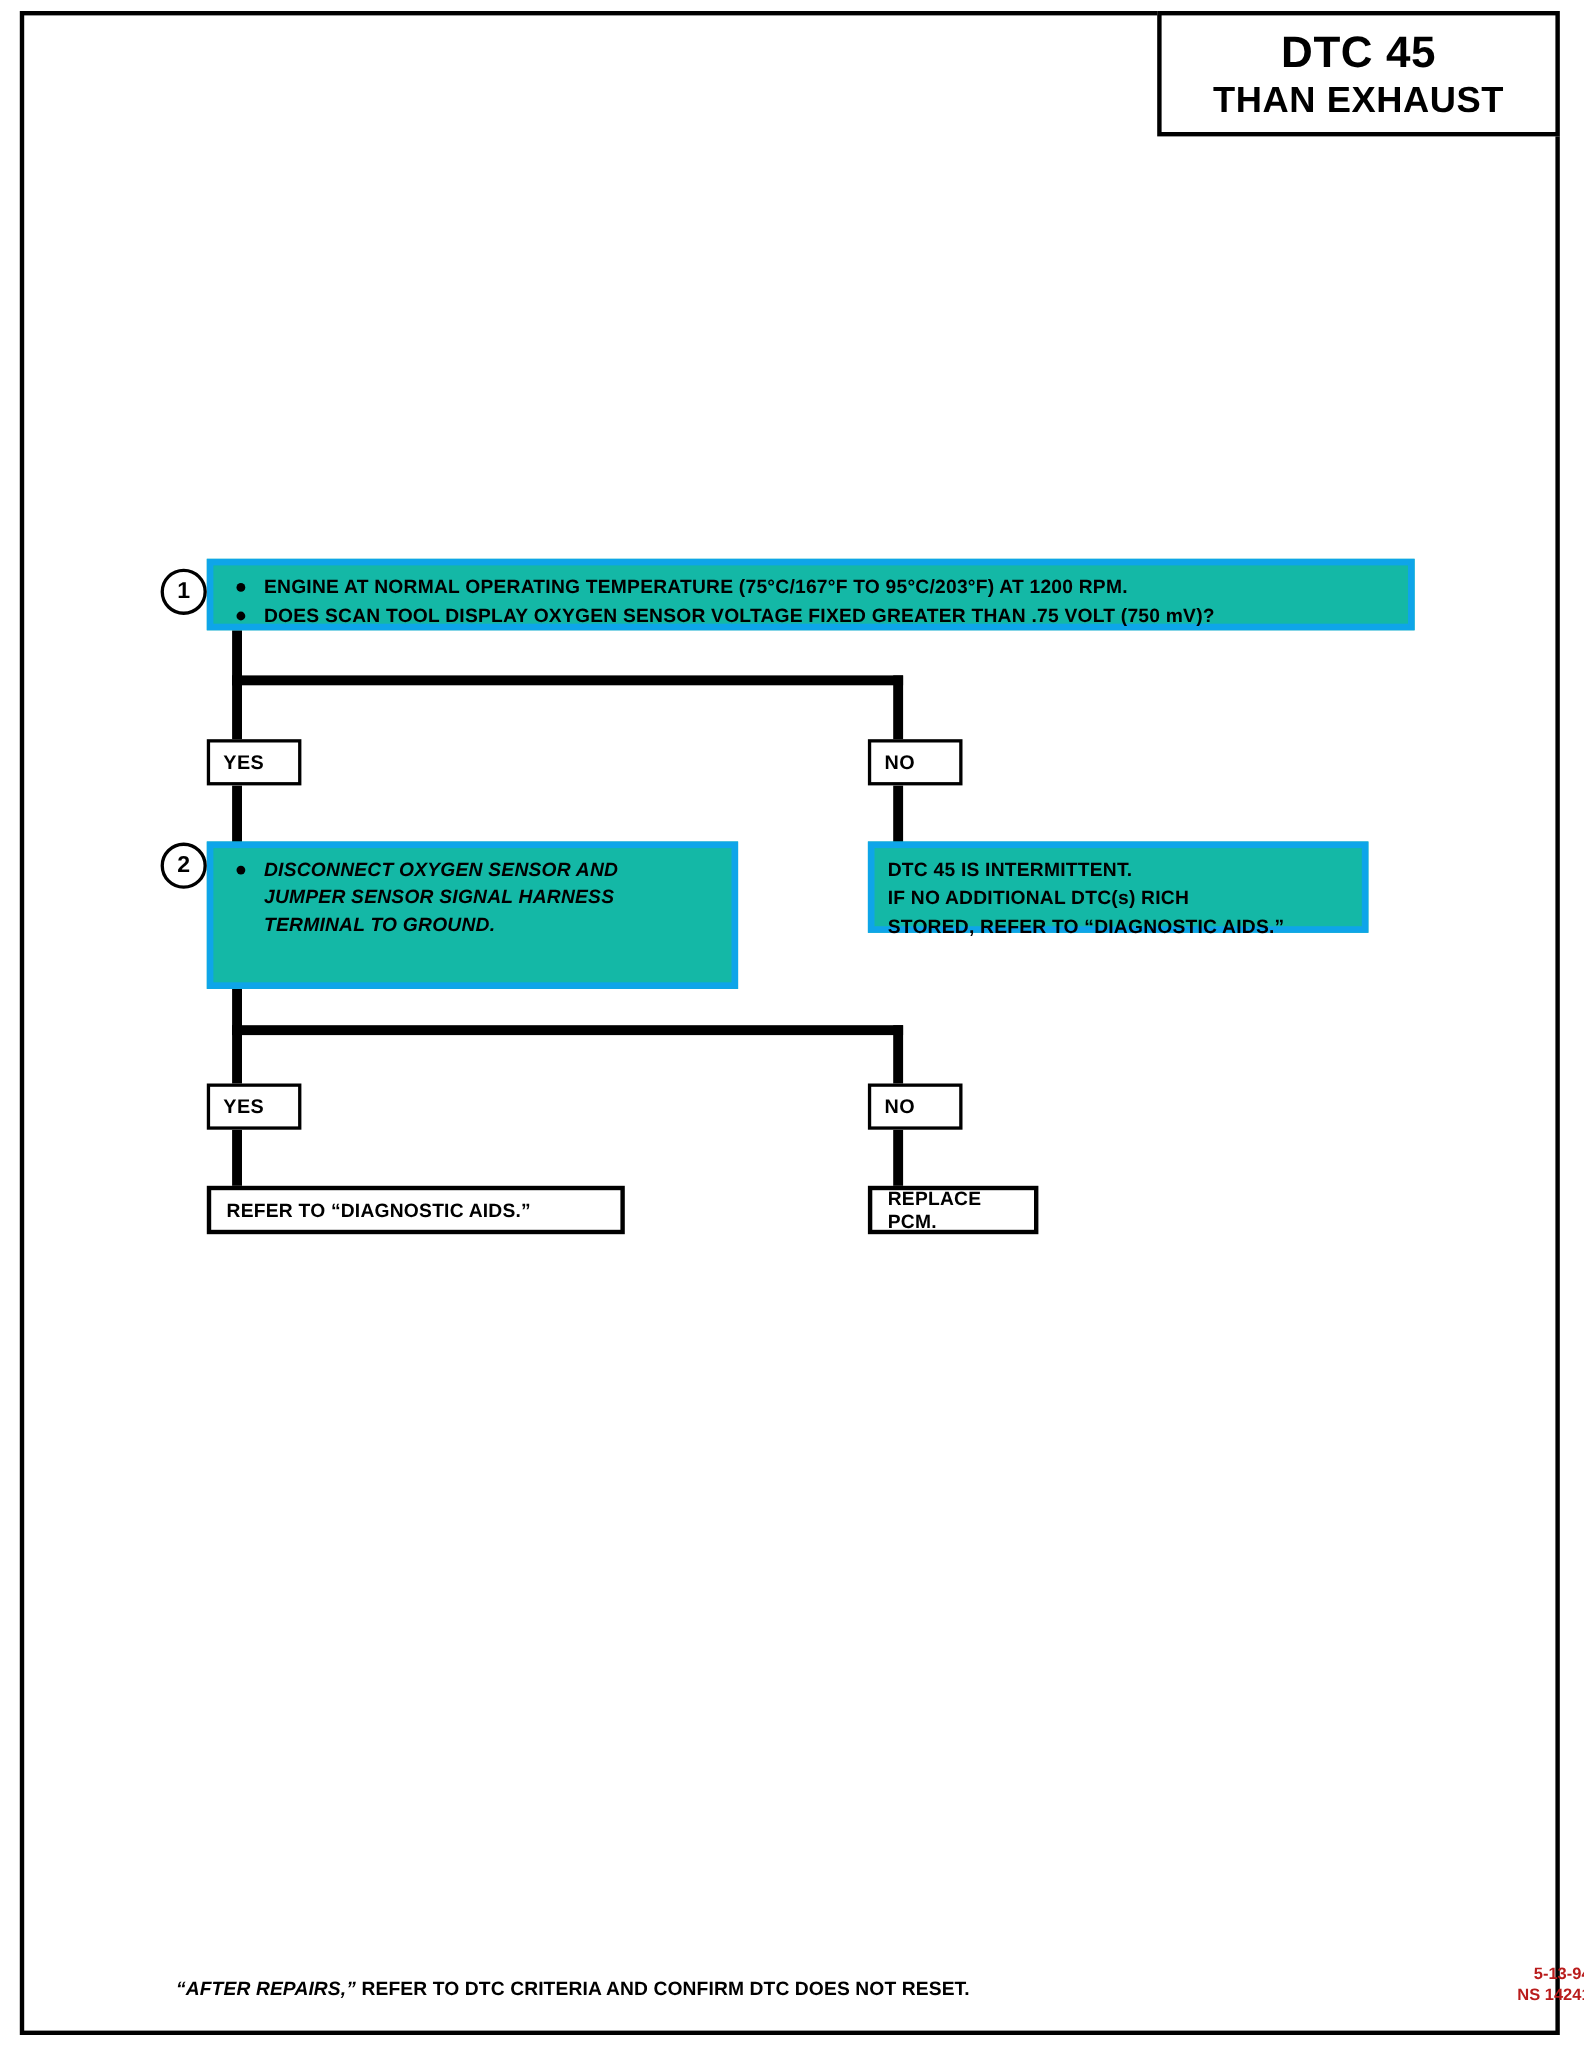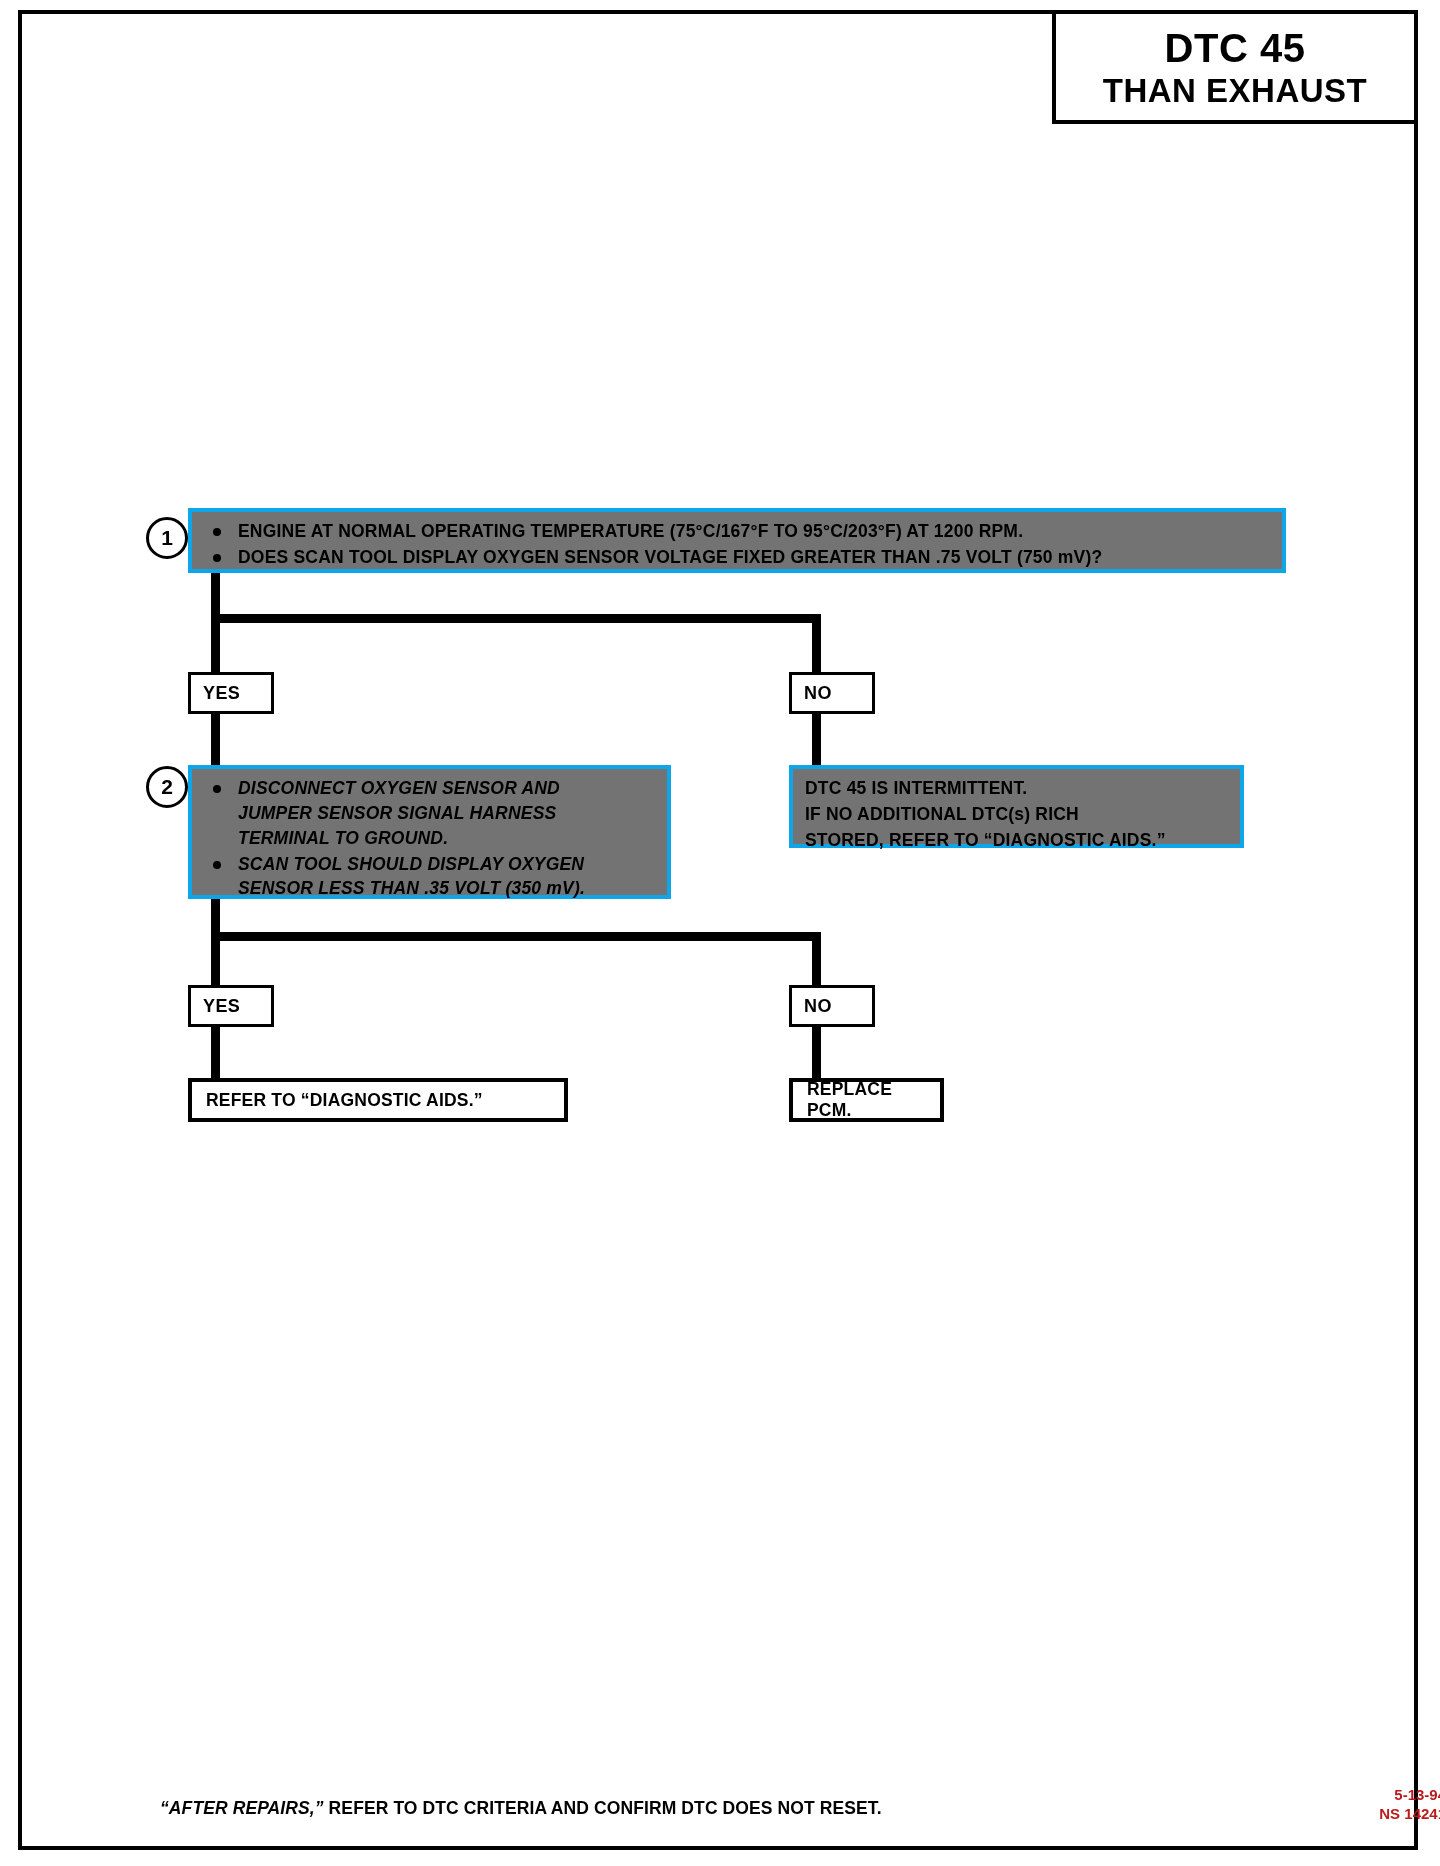--- a/index.html
+++ b/index.html
@@ -59,23 +59,23 @@
     font-size: 33px;
     font-weight: bold;
     letter-spacing: 0.5px;
     color: #000;
     line-height: 1;
   }
 
   
   .fbox {
     position: absolute;
-    border: 4px solid #0ea5e9;
-    box-sizing: border-box;
-    background: #737373;
+    border: 6px solid #0ea5e9;
+    box-sizing: border-box;
+    background: #14b8a6;
     z-index: 3;
   }
   .fbox-inner {
     padding: 7px 10px 7px 12px;
   }
 
   
   .step-circle {
     position: absolute;
     width: 42px;
@@ -248,24 +248,20 @@
   <div class="step-circle" style="left:146px; top:766px;">2</div>
 
   <div class="fbox" style="left:188px; top:765px; width:483px; height:134px;font-style:italic;">
     <div class="fbox-inner">
       <ul class="bullets">
         <li>
           <span class="cont">DISCONNECT OXYGEN SENSOR AND</span>
           <span class="cont">JUMPER SENSOR SIGNAL HARNESS</span>
           <span class="cont">TERMINAL TO GROUND.</span>
         </li>
-        <li>
-          <span class="cont">SCAN TOOL SHOULD DISPLAY OXYGEN</span>
-          <span class="cont">SENSOR LESS THAN .35 VOLT (350 mV).</span>
-        </li>
       </ul>
     </div>
   </div>
 
   <div class="fbox" style="left:789px; top:765px; width:455px; height:83px;">
     <div class="fbox-inner">
       <div class="plainlines">
         <div>DTC 45 IS INTERMITTENT.</div>
         <div>IF NO ADDITIONAL DTC(s) RICH</div>
         <div>STORED, REFER TO “DIAGNOSTIC AIDS.”</div>

